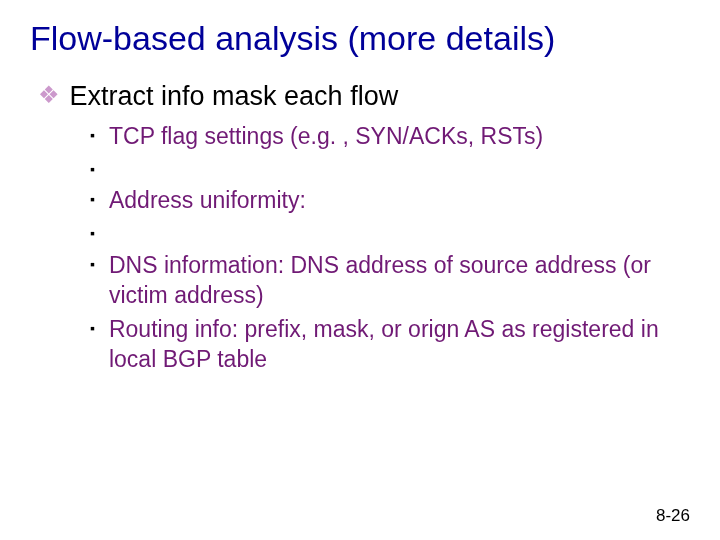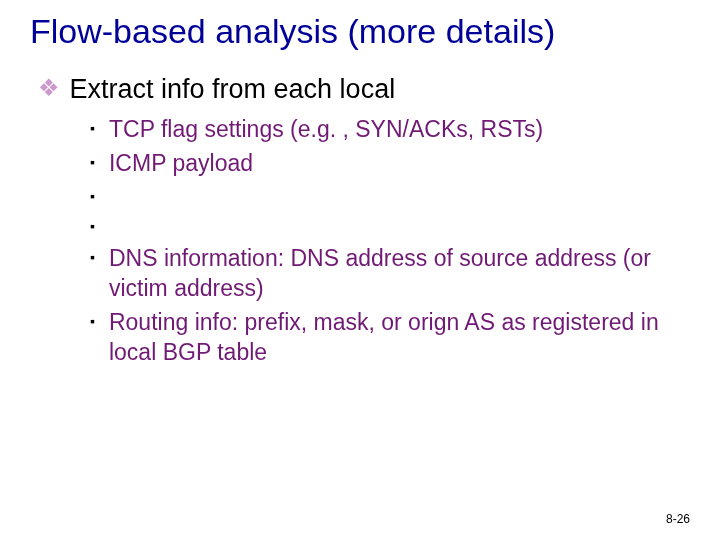--- a/index.html
+++ b/index.html
@@ -11,21 +11,21 @@
       width: 720px;
       height: 540px;
       font-family: Arial, Helvetica, sans-serif;
       background: #ffffff;
       position: relative;
       overflow: hidden;
     }
     .slide {
       width: 100%;
       height: 100%;
-      padding: 11px 30px 20px 30px;
+      padding: 18px 30px 20px 30px;
       position: relative;
     }
     .title {
       color: #000099;
       font-size: 34px;
       font-weight: normal;
       line-height: 1.2;
       margin-bottom: 20px;
     }
     .level1 {
@@ -64,46 +64,46 @@
     }
     .level2-text {
       color: #701a75;
       font-size: 23px;
       line-height: 1.3;
     }
     .page-number {
       position: absolute;
       bottom: 14px;
       right: 30px;
-      font-size: 12px;
+      font-size: 17px;
       color: #000000;
     }
   </style>
 </head>
 <body>
 
 <div class="slide">
   <h1 class="title">Flow-based analysis (more details)</h1>
 
   <div class="level1">
     <span class="diamond-bullet">❖</span>
-    <span class="level1-text">Extract info from each local</span>
+    <span class="level1-text">Extract info mask each flow</span>
   </div>
 
   <div class="level2-list">
     <div class="level2">
       <span class="square-bullet">▪</span>
       <span class="level2-text">TCP flag settings (e.g. , SYN/ACKs, RSTs)</span>
     </div>
     <div class="level2">
       <span class="square-bullet">▪</span>
-      <span class="level2-text">ICMP payload</span>
     </div>
     <div class="level2">
       <span class="square-bullet">▪</span>
+      <span class="level2-text">Address uniformity:</span>
     </div>
     <div class="level2">
       <span class="square-bullet">▪</span>
     </div>
     <div class="level2">
       <span class="square-bullet">▪</span>
       <span class="level2-text">DNS information: DNS address of source address (or victim address)</span>
     </div>
     <div class="level2">
       <span class="square-bullet">▪</span>

